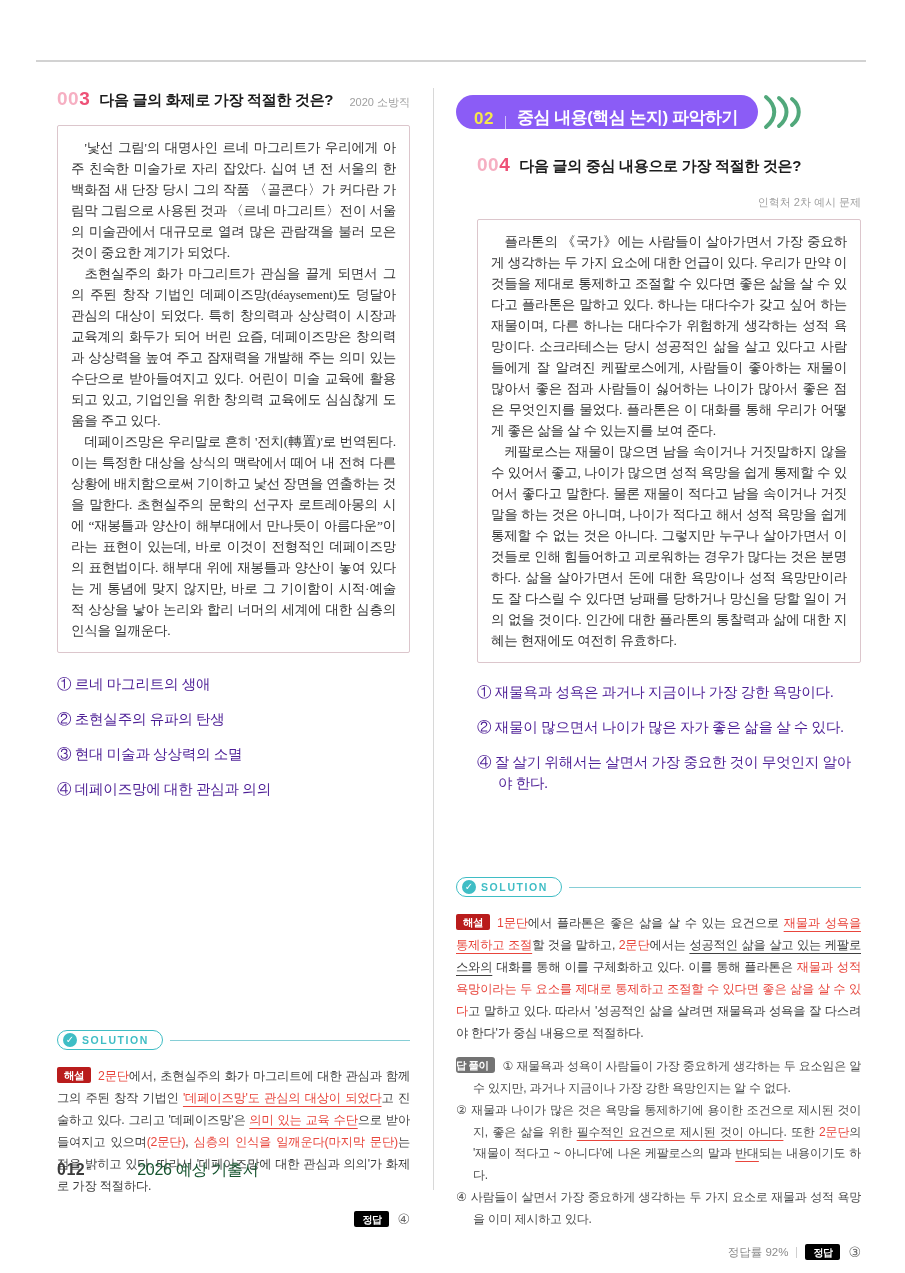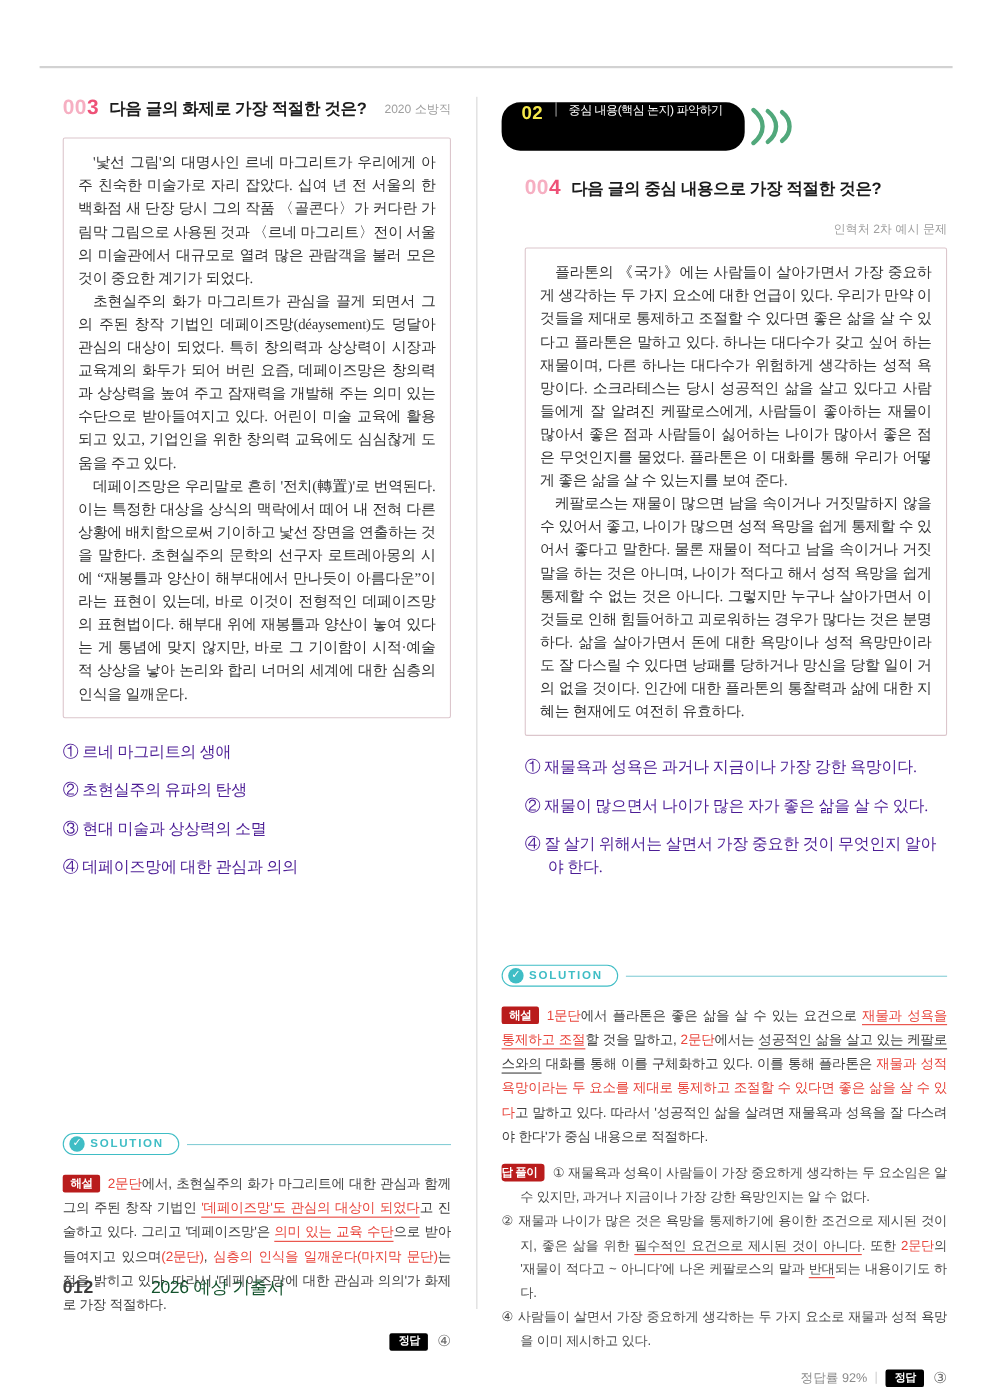--- a/index.html
+++ b/index.html
@@ -12,21 +12,21 @@
   .serif { font-family:"Liberation Serif","DejaVu Serif",serif; }
 
   .top-rule { position:absolute; left:36px; top:60px; width:830px; height:2px; background:#d2d2d2; }
   .col-divider { position:absolute; left:433px; top:88px; width:1px; height:1102px; background:#d8d8d8; }
 
   .col { position:absolute; top:88px; }
   .col-left  { left:57px;  width:353px; height:1140px; }
   .col-right { left:456px; width:405px; height:1140px; }
 
   
-  .q-header { display:flex; align-items:center; }
+  .q-header { display:flex; align-items:flex-end; }
   .q-num { font-size:19px; font-weight:bold; letter-spacing:.5px; }
   .q-num .pre  { color:#f6afc2; }
   .q-num .last { color:#ee5177; }
   .q-title { font-size:15px; font-weight:bold; color:#1b1b1b; margin-left:9px; letter-spacing:-.3px; }
   .q-source { margin-left:auto; font-size:11px; color:#9f9f9f; }
   .q-source-line { text-align:right; font-size:11px; color:#9f9f9f; margin-top:19px; }
 
   
   .passage-box {
     margin-top:15px; border:1px solid #dcc6cc; border-radius:2px;
@@ -55,46 +55,46 @@
   .solution-word { color:#3fbdc5; font-weight:bold; font-size:10.5px; letter-spacing:1.6px; }
   .solution-line { flex:1; height:1px; background:#86ced6; margin-left:7px; }
 
   .expl { margin-top:15px; font-size:12.3px; line-height:22px; color:#404040; text-align:justify; letter-spacing:-.2px; }
   .badge {
     display:inline-block; color:#fff; font-size:10.5px; font-weight:bold;
     padding:1.5px 7px; border-radius:2px; margin-right:7px; line-height:13px; vertical-align:1.5px;
     letter-spacing:-.5px;
   }
   .badge-haeseol { background:#b91c1c; }
-  .badge-odap    { background:#b91c1c; border-radius:3px; }
+  .badge-odap    { background:#737373; border-radius:3px; }
 
   .seg-p  { color:inherit; }
   .seg-r  { color:#e8453c; }
   .seg-ru { color:#e8453c; text-decoration:underline; text-underline-offset:3.5px; text-decoration-thickness:1px; }
   .seg-u  { color:inherit; text-decoration:underline; text-underline-offset:3.5px; text-decoration-thickness:1px; }
   .seg-rud{ color:inherit; text-decoration:underline; text-decoration-color:#e8453c; text-underline-offset:3.5px; text-decoration-thickness:1px; }
 
   .odap { margin-top:12px; font-size:12px; line-height:21.5px; color:#4a4a4a; text-align:justify; letter-spacing:-.2px; }
   .odap-item { padding-left:17px; text-indent:-17px; margin-bottom:1px; }
 
   .answer-row { display:flex; justify-content:flex-end; align-items:center; gap:8px; margin-top:14px; }
   .answer-rate { font-size:11.5px; color:#8b8b8b; }
   .answer-divider { width:1px; height:11px; background:#cfcfcf; }
   .badge-jeongdap { display:inline-block; background:#000000; color:#fff; font-size:10px; font-weight:bold; padding:1.5px 8px; border-radius:2px; line-height:13px; letter-spacing:-.5px; }
   .answer-num { font-size:14px; color:#6e6e6e; }
 
   
   .section-header { display:flex; align-items:center; margin-top:5px; }
   .section-pill {
-    background:#000000; border-radius:17px; height:44px;
-    display:inline-flex; align-items:flex-start; padding:0 20px 0 18px; flex:0 0 auto;
+    background:#8b5cf6; border-radius:17px; height:34px;
+    display:inline-flex; align-items:flex-end; padding:0 20px 0 18px; flex:0 0 auto;
   }
   .section-num { color:#f5e84b; font-size:17px; font-weight:bold; letter-spacing:.5px; }
   .section-sep { width:1px; height:13px; background:rgba(255,255,255,.6); margin:0 11px; }
-  .section-title { color:#ffffff; font-size:11px; font-weight:normal; letter-spacing:-.5px; white-space:nowrap; }
+  .section-title { color:#ffffff; font-size:17px; font-weight:bold; letter-spacing:-.5px; white-space:nowrap; }
   .section-arcs { margin-left:4px; flex:0 0 auto; }
 
   .q4-block { margin-top:23px;padding-left:21px; }
 
   
   .footer { position:absolute; left:57px; top:1160px; display:flex; align-items:baseline; gap:11px; }
   .footer-page { font-size:16px; font-weight:bold; color:#3c3c3c; letter-spacing:.5px; }
   .footer-book { font-size:16px; color:#14532d; letter-spacing:-.3px;margin-left:41px; }
 </style>
 </head>

